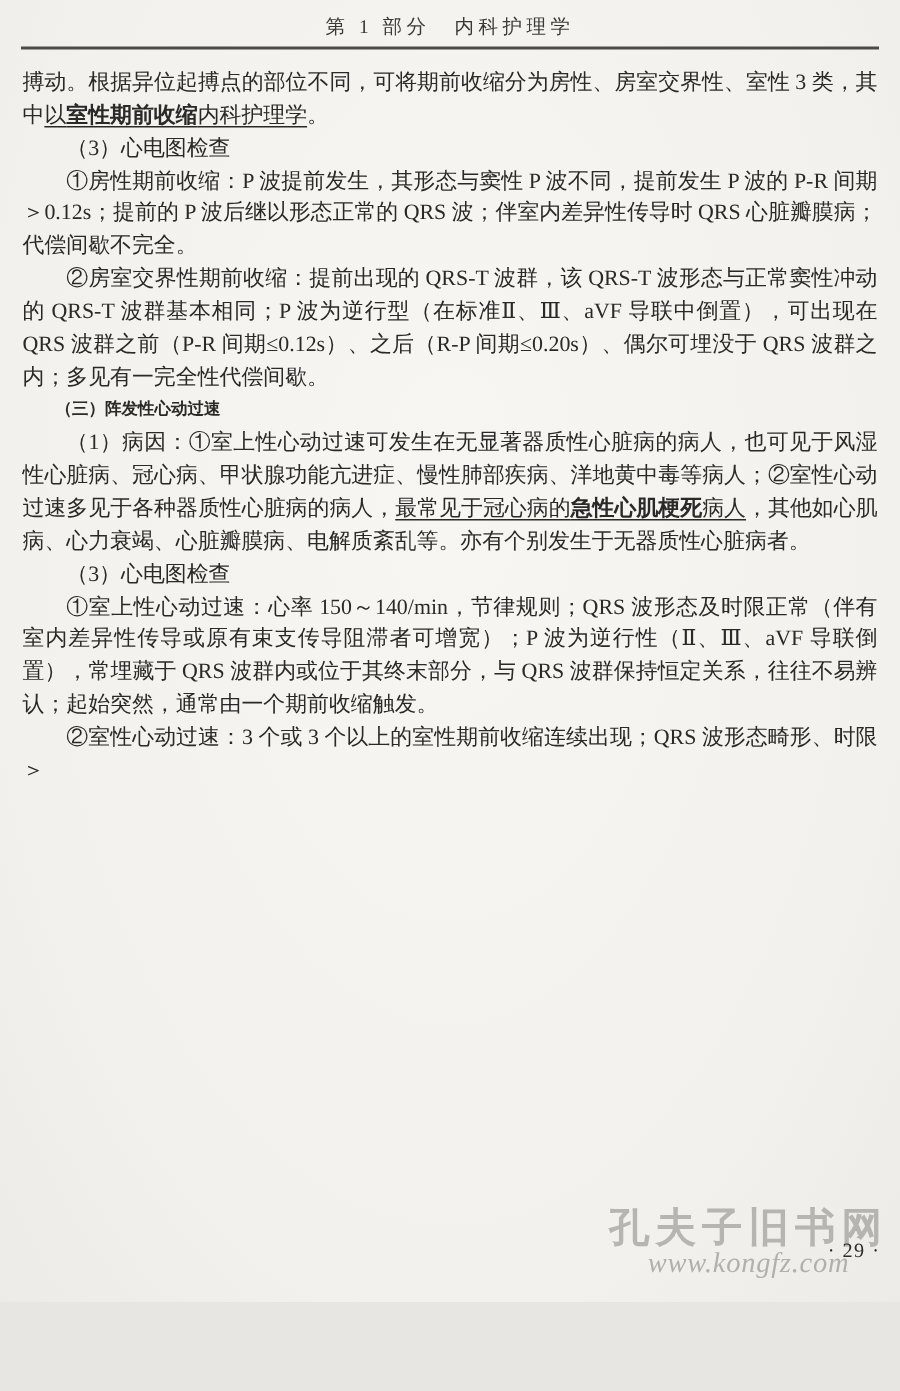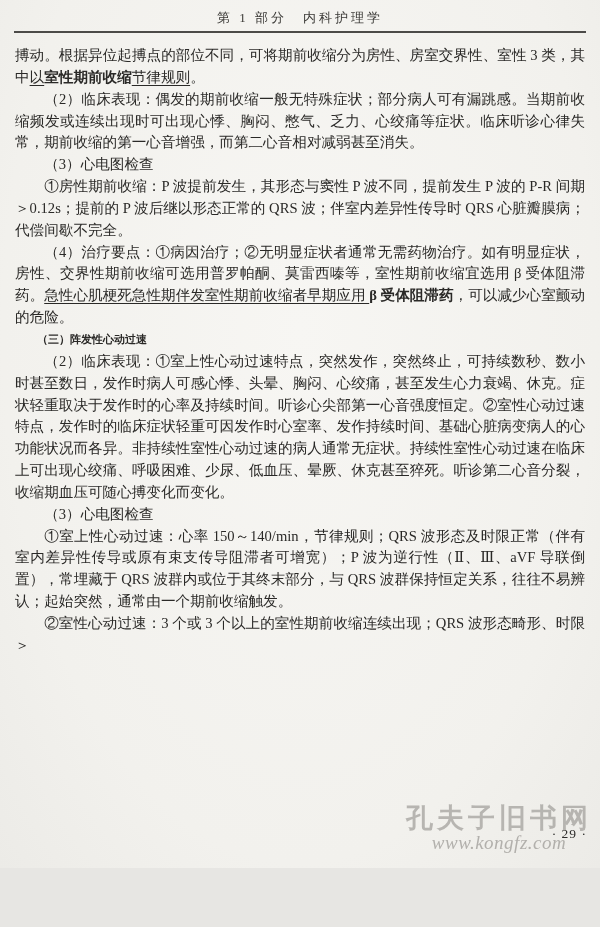--- a/index.html
+++ b/index.html
@@ -31,21 +31,21 @@
     padding: 12px 15px 0 15px;
     font-size: 14.6px;
     line-height: 21.85px;
     text-align: justify;
     text-justify: inter-character;
     color: #2a2927;
   }
   .body-text p { margin: 0; text-indent: 2em; }
   .body-text p.flush { text-indent: 0; }
   .u  { text-decoration: underline; text-underline-offset: 3px; text-decoration-thickness: 1px; }
-  .bu { font-weight: bold; text-underline-offset: 3px; text-decoration-thickness: 1px; }
+  .bu { font-weight: bold; text-decoration: underline; text-underline-offset: 3px; text-decoration-thickness: 1px; }
   .h3 { font-weight: bold; font-size: 11px; }
   .watermark {
     position: absolute;
     right: 8px; bottom: 14px;
     text-align: center;
     line-height: 1.08;
     pointer-events: none;
     margin-top: 16px;
   }
   .wm-name {
@@ -74,37 +74,36 @@
 
 <div class="page">
 
   <div class="header">
     <span>第 1 部分　内科护理学</span>
   </div>
   <div class="rule"></div>
 
   <div class="body-text">
 
-    <p class="flush"><span>搏动。根据异位起搏点的部位不同，可将期前收缩分为房性、房室交界性、室性 3 类，其中</span><span class="u">以</span><span class="bu">室性期前收缩</span><span class="u">节律规则</span><span>。</span></p>
+    <p class="flush"><span>搏动。根据异位起搏点的部位不同，可将期前收缩分为房性、房室交界性、室性 3 类，其中</span><span class="u">以</span><span class="bu">室性期前收缩</span><span class="u">内科护理学</span><span>。</span></p>
 
 
-    <p>（2）临床表现：偶发的期前收缩一般无特殊症状；部分病人可有漏跳感。当期前收缩频发或连续出现时可出现心悸、胸闷、憋气、乏力、心绞痛等症状。临床听诊心律失常，期前收缩的第一心音增强，而第二心音相对减弱甚至消失。</p>
 
     <p>（3）心电图检查</p>
 
     <p>①房性期前收缩：P 波提前发生，其形态与窦性 P 波不同，提前发生 P 波的 P-R 间期＞0.12s；提前的 P 波后继以形态正常的 QRS 波；伴室内差异性传导时 QRS 心脏瓣膜病；代偿间歇不完全。</p>
 
+    <p>②房室交界性期前收缩：提前出现的 QRS-T 波群，该 QRS-T 波形态与正常窦性冲动的 QRS-T 波群基本相同；P 波为逆行型（在标准Ⅱ、Ⅲ、aVF 导联中倒置），可出现在 QRS 波群之前（P-R 间期≤0.12s）、之后（R-P 间期≤0.20s）、偶尔可埋没于 QRS 波群之内；多见有一完全性代偿间歇。</p>
 
 
-    <p><span>（4）治疗要点：①病因治疗；②无明显症状者通常无需药物治疗。如有明显症状，房性、交界性期前收缩可选用普罗帕酮、莫雷西嗪等，室性期前收缩宜选用 β 受体阻滞药。</span><span class="u">急性心肌梗死急性期伴发室性期前收缩者早期应用 </span><span class="bu">β 受体阻滞药</span><span>，可以减少心室颤动的危险。</span></p>
 
     <p class="h3">（三）阵发性心动过速</p>
 
+    <p><span>（1）病因：①室上性心动过速可发生在无显著器质性心脏病的病人，也可见于风湿性心脏病、冠心病、甲状腺功能亢进症、慢性肺部疾病、洋地黄中毒等病人；②室性心动过速多见于各种器质性心脏病的病人，</span><span class="u">最常见于冠心病的</span><span class="bu">急性心肌梗死</span><span class="u">病人</span><span>，其他如心肌病、心力衰竭、心脏瓣膜病、电解质紊乱等。亦有个别发生于无器质性心脏病者。</span></p>
 
-    <p>（2）临床表现：①室上性心动过速特点，突然发作，突然终止，可持续数秒、数小时甚至数日，发作时病人可感心悸、头晕、胸闷、心绞痛，甚至发生心力衰竭、休克。症状轻重取决于发作时的心率及持续时间。听诊心尖部第一心音强度恒定。②室性心动过速特点，发作时的临床症状轻重可因发作时心室率、发作持续时间、基础心脏病变病人的心功能状况而各异。非持续性室性心动过速的病人通常无症状。持续性室性心动过速在临床上可出现心绞痛、呼吸困难、少尿、低血压、晕厥、休克甚至猝死。听诊第二心音分裂，收缩期血压可随心搏变化而变化。</p>
 
     <p>（3）心电图检查</p>
 
     <p>①室上性心动过速：心率 150～140/min，节律规则；QRS 波形态及时限正常（伴有室内差异性传导或原有束支传导阻滞者可增宽）；P 波为逆行性（Ⅱ、Ⅲ、aVF 导联倒置），常埋藏于 QRS 波群内或位于其终末部分，与 QRS 波群保持恒定关系，往往不易辨认；起始突然，通常由一个期前收缩触发。</p>
 
     <p>②室性心动过速：3 个或 3 个以上的室性期前收缩连续出现；QRS 波形态畸形、时限＞</p>
 
   </div>
 
   <div class="watermark">

